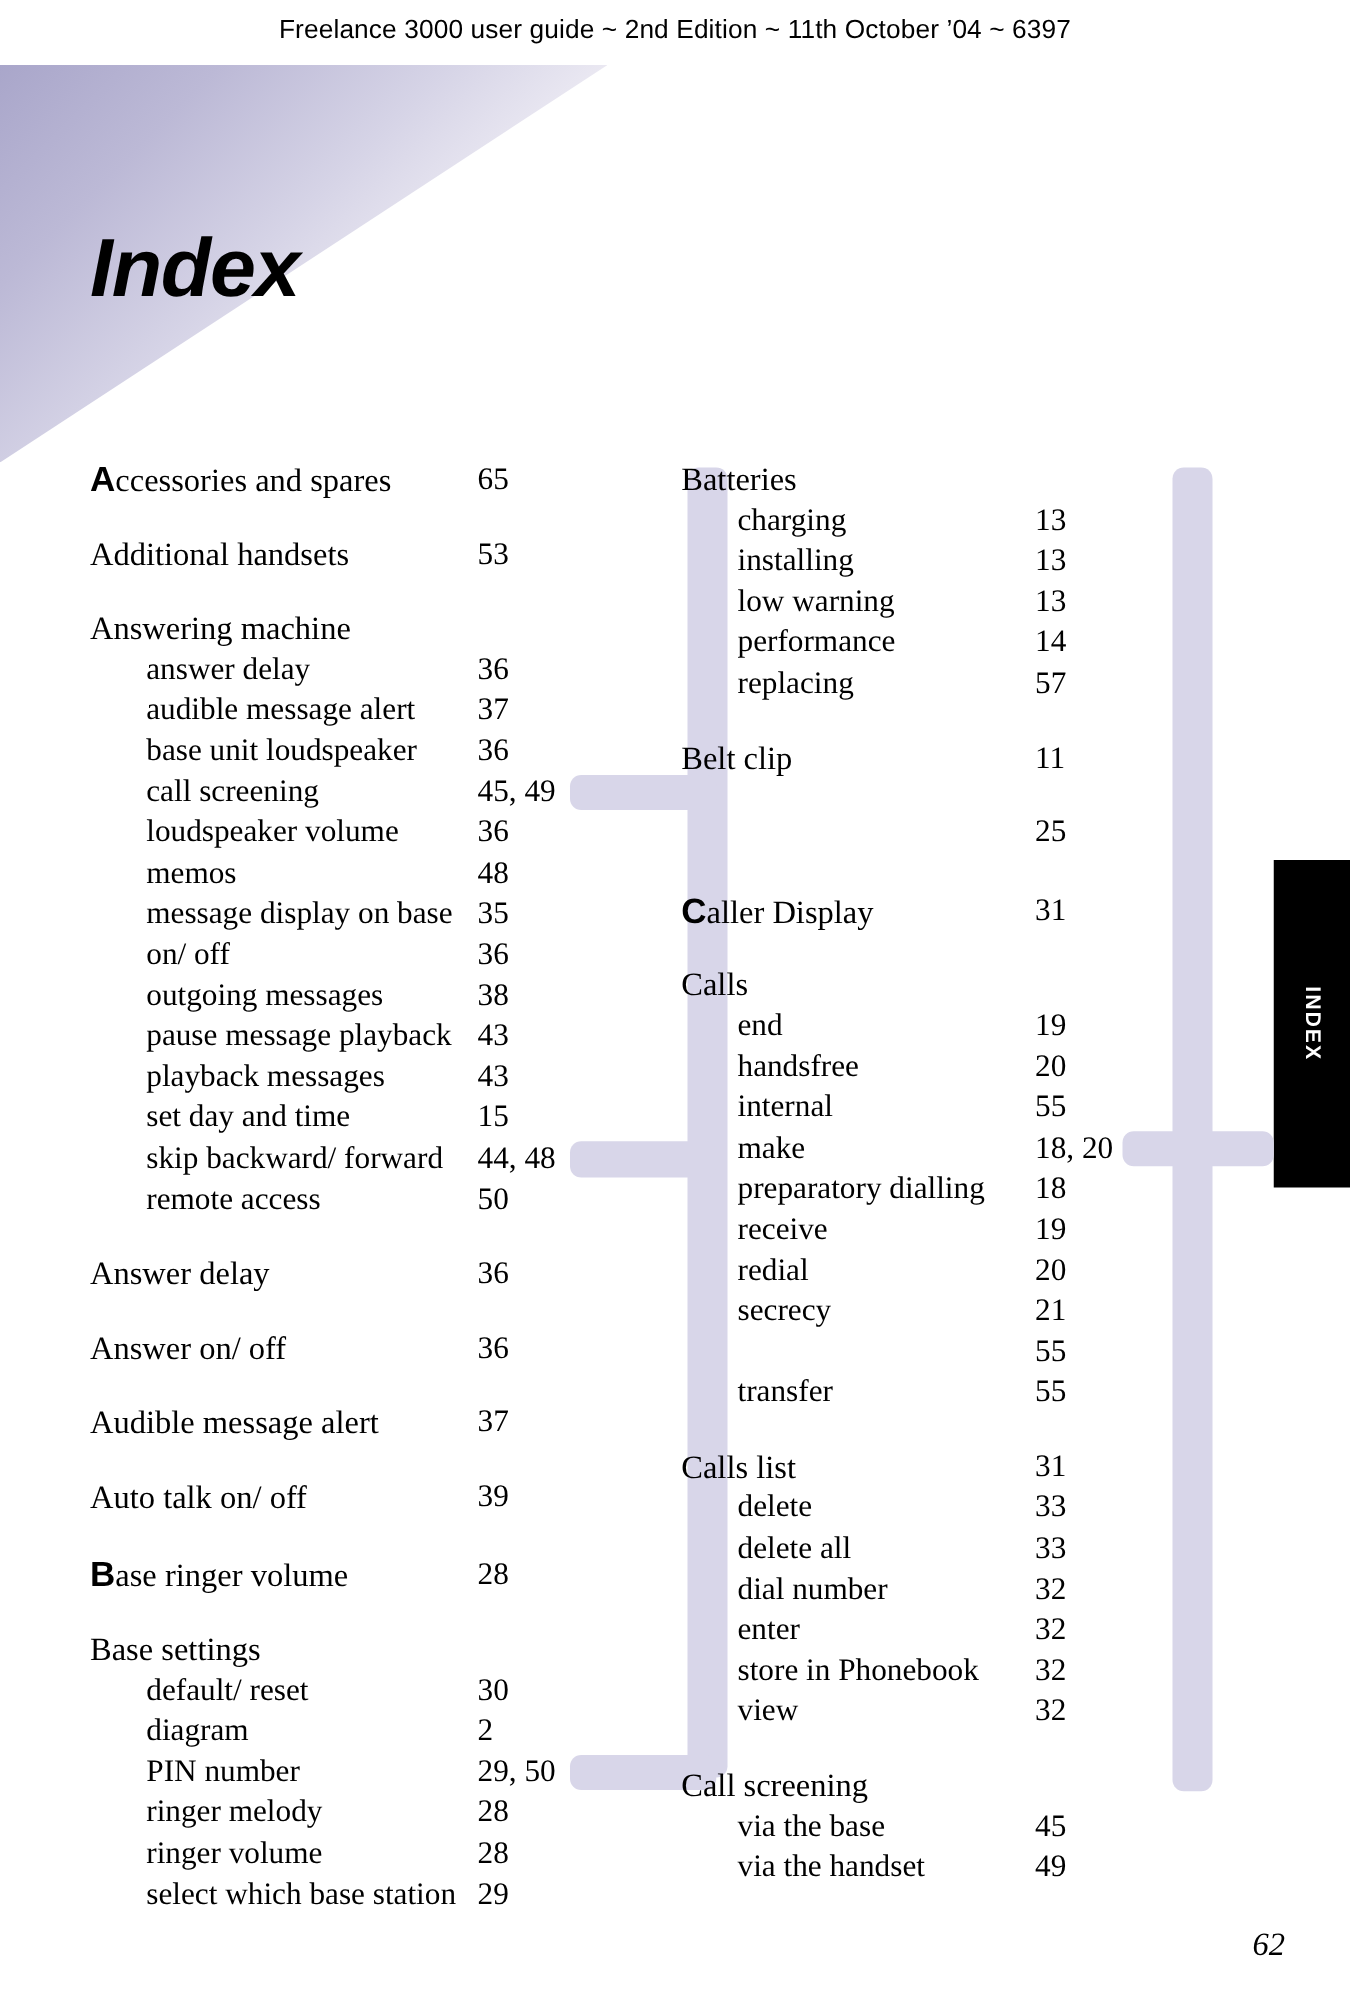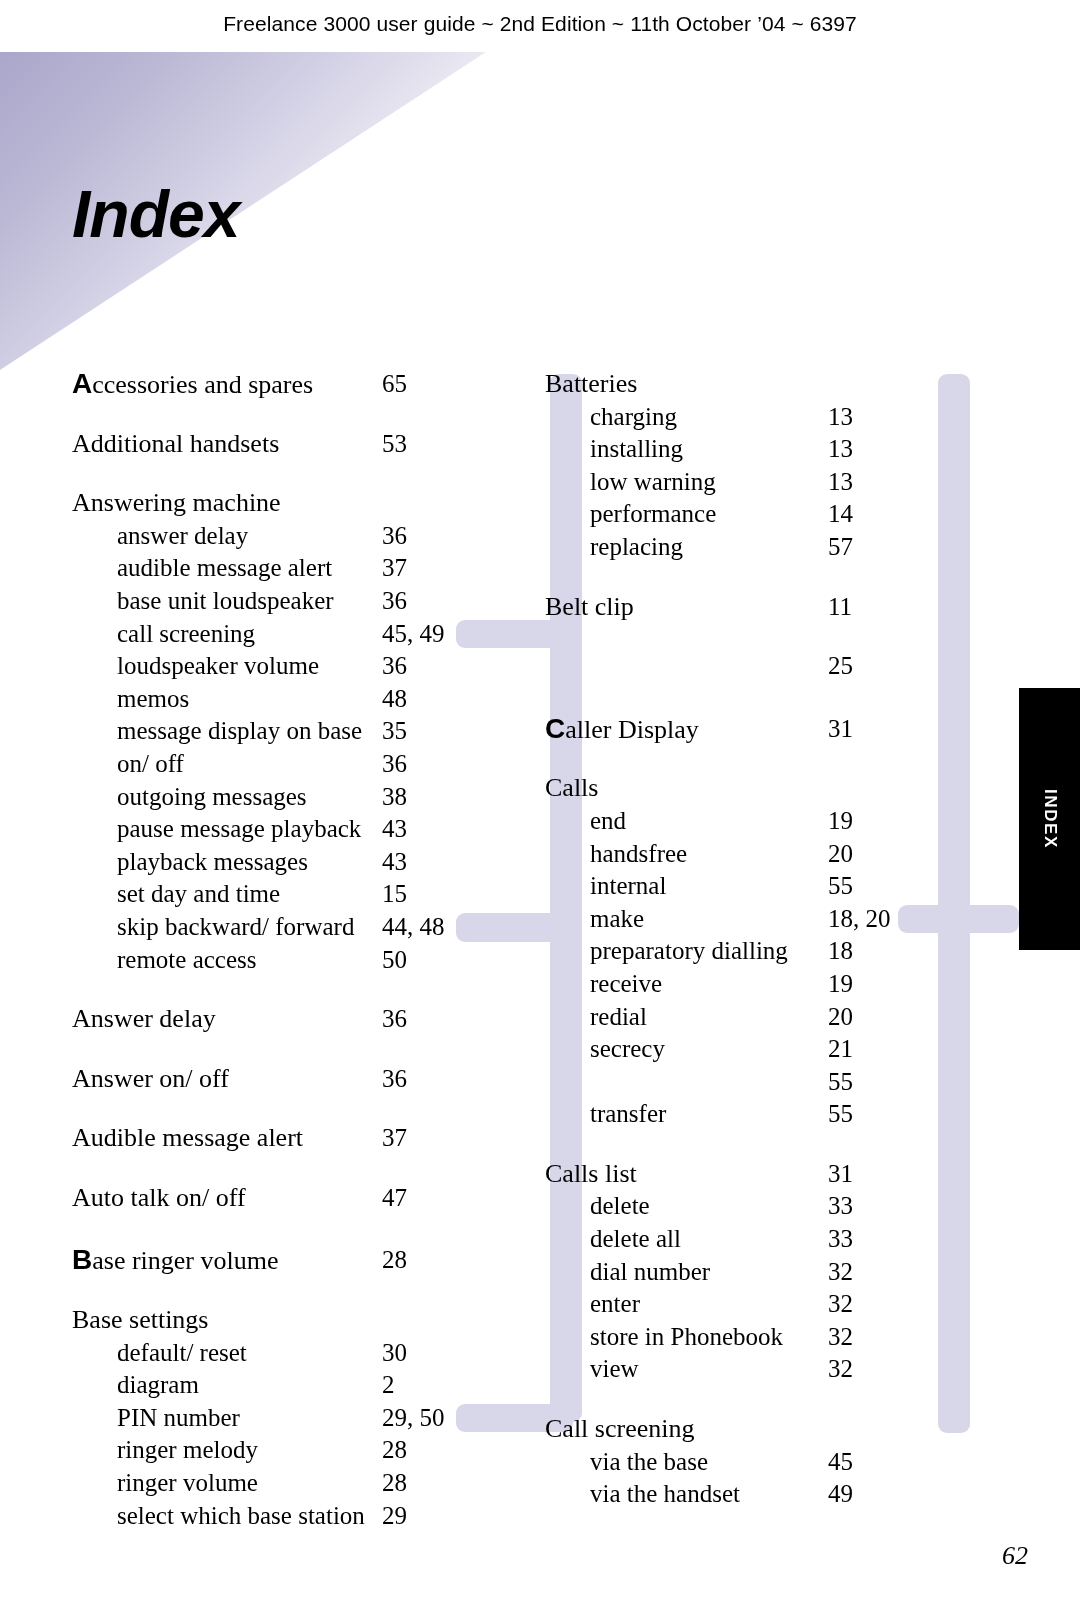--- a/index.html
+++ b/index.html
@@ -206,21 +206,21 @@
           <div class="entry sub"><span class="label">on/ off</span><span class="pages">36</span></div>
           <div class="entry sub"><span class="label">outgoing messages</span><span class="pages">38</span></div>
           <div class="entry sub"><span class="label">pause message playback</span><span class="pages">43</span></div>
           <div class="entry sub"><span class="label">playback messages</span><span class="pages">43</span></div>
           <div class="entry sub"><span class="label">set day and time</span><span class="pages">15</span></div>
           <div class="entry sub"><span class="label">skip backward/ forward</span><span class="pages wide">44, 48</span></div>
           <div class="entry sub"><span class="label">remote access</span><span class="pages">50</span></div>
           <div class="entry head gap-above"><span class="label">Answer delay</span><span class="pages">36</span></div>
           <div class="entry head gap-above"><span class="label">Answer on/ off</span><span class="pages">36</span></div>
           <div class="entry head gap-above"><span class="label">Audible message alert</span><span class="pages">37</span></div>
-          <div class="entry head gap-above"><span class="label">Auto talk on/ off</span><span class="pages">47</span></div>
+          <div class="entry head gap-above"><span class="label">Auto talk on/ off</span><span class="pages">39</span></div>
           <div class="entry head gap-sect"><span class="label"><span class="initial">B</span><span>ase ringer volume</span></span><span class="pages">28</span></div>
           <div class="entry head gap-above"><span class="label">Base settings</span><span class="pages"></span></div>
           <div class="entry sub"><span class="label">default/ reset</span><span class="pages">30</span></div>
           <div class="entry sub"><span class="label">diagram</span><span class="pages">2</span></div>
           <div class="entry sub"><span class="label">PIN number</span><span class="pages wide">29, 50</span></div>
           <div class="entry sub"><span class="label">ringer melody</span><span class="pages">28</span></div>
           <div class="entry sub"><span class="label">ringer volume</span><span class="pages">28</span></div>
           <div class="entry sub"><span class="label">select which base station</span><span class="pages">29</span></div>
         </div>
     </div>

